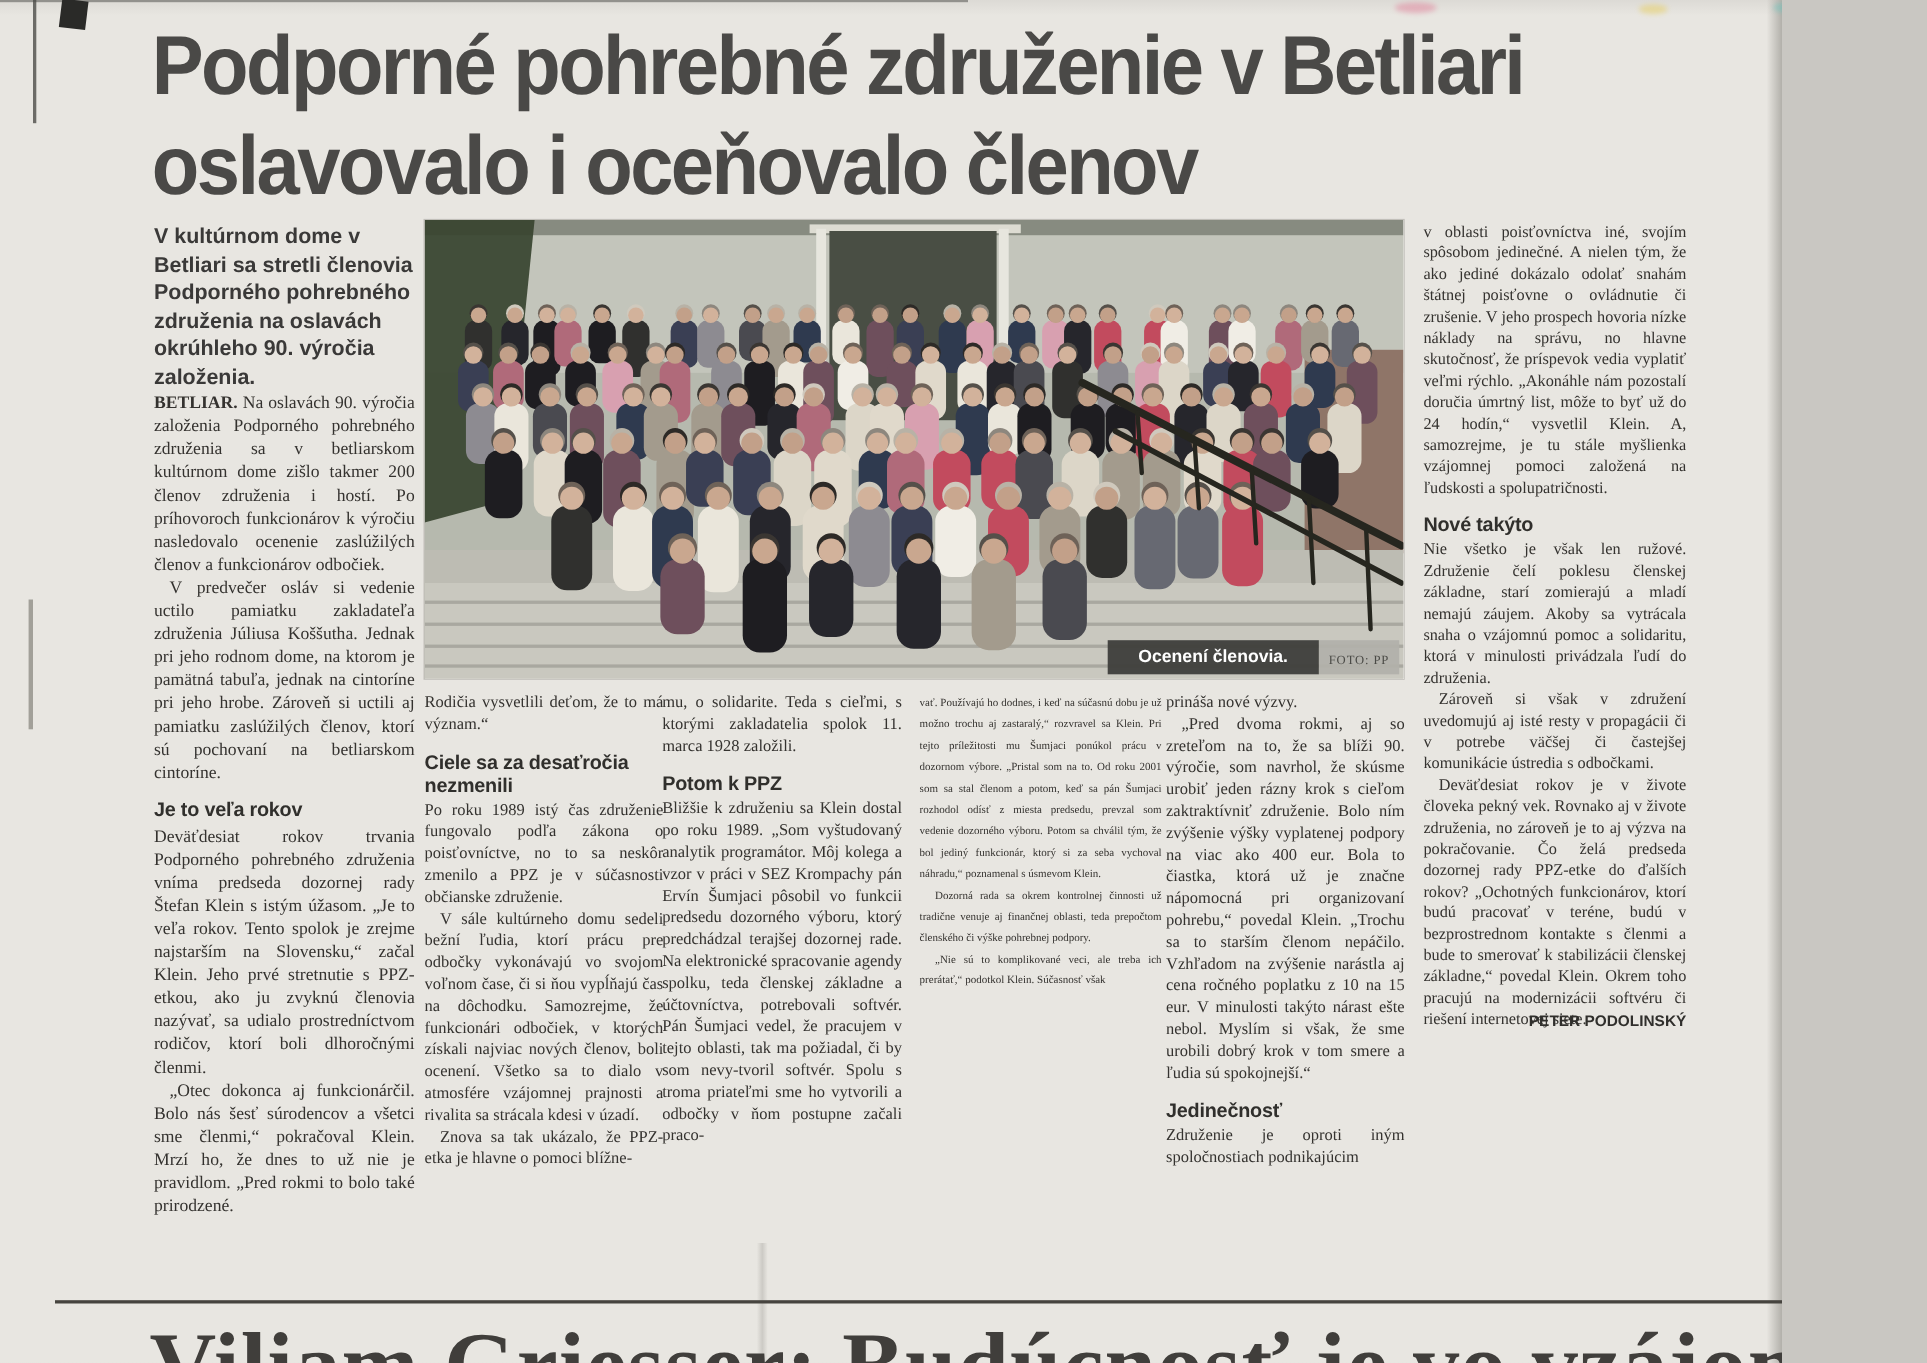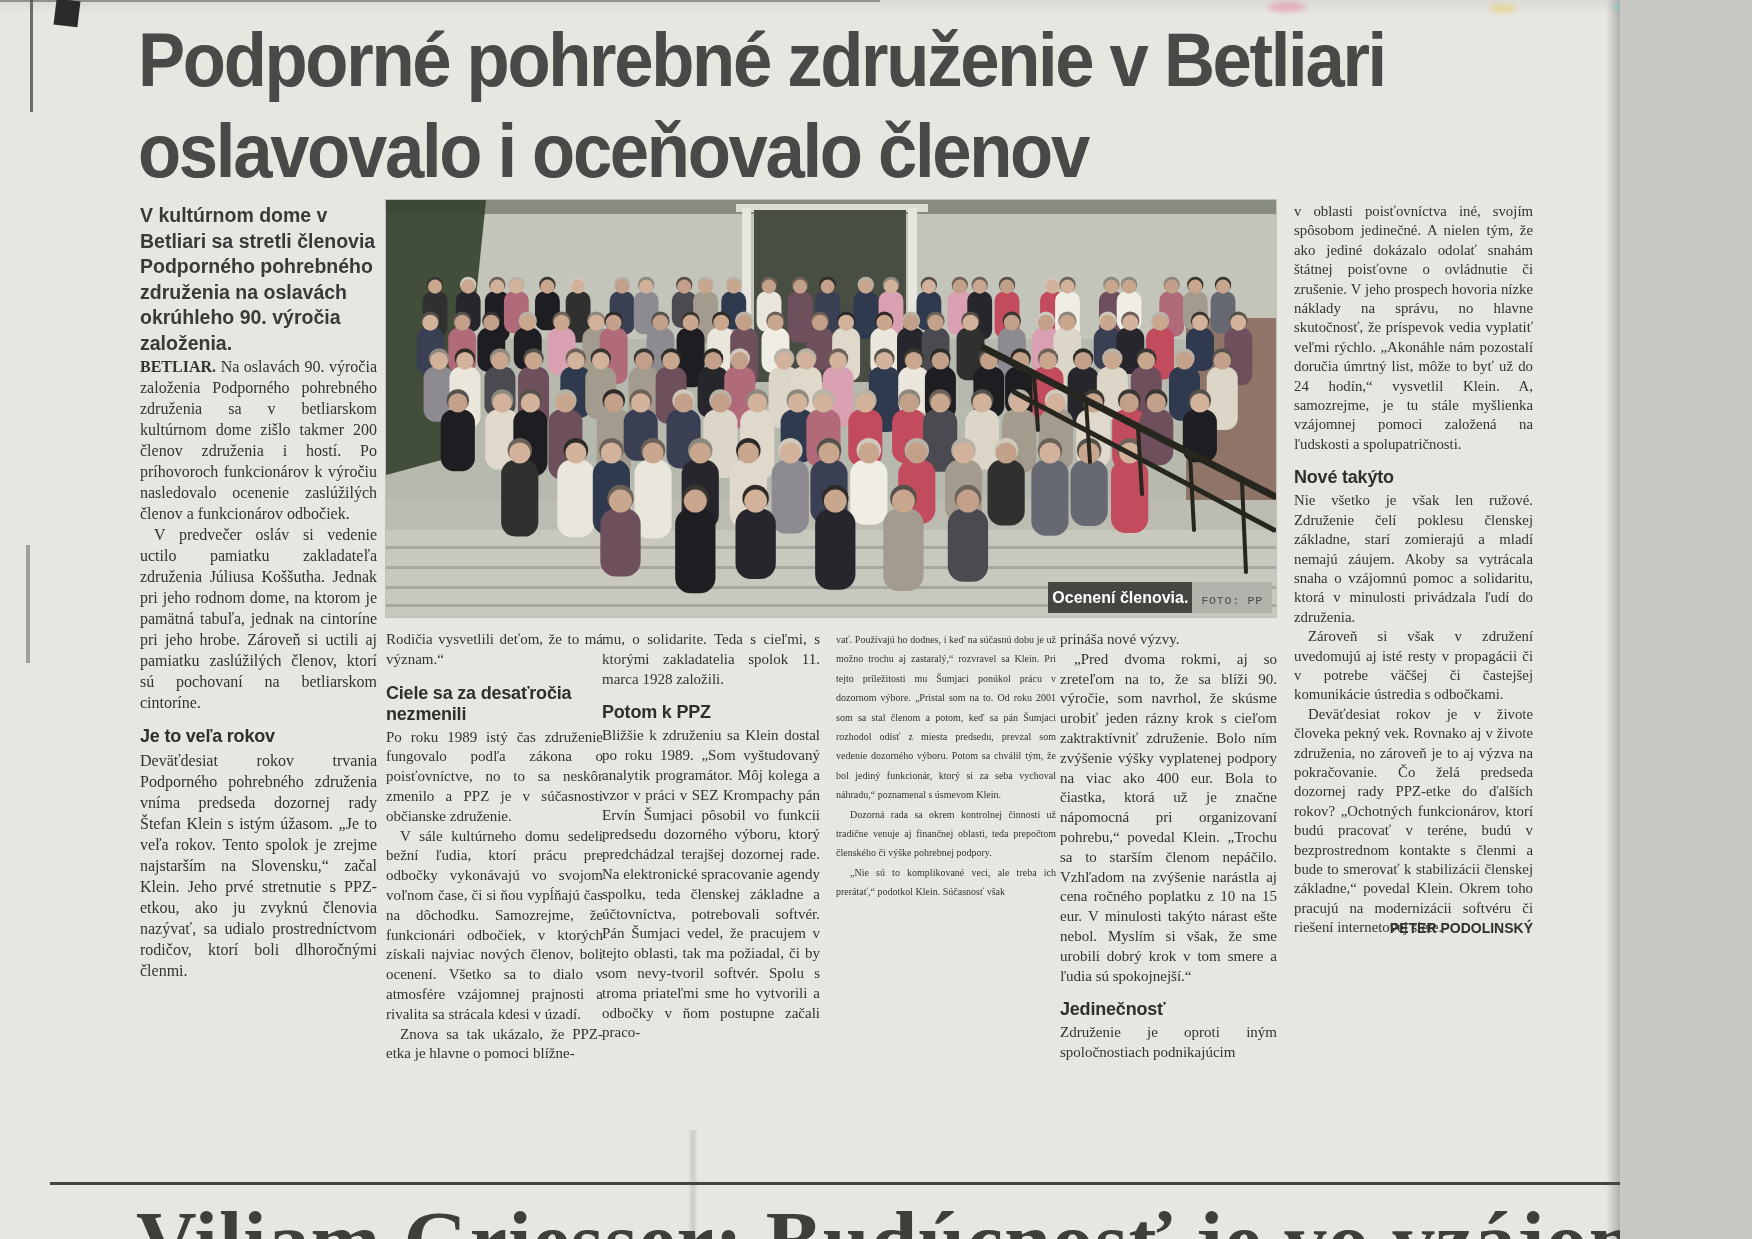--- a/index.html
+++ b/index.html
@@ -31,23 +31,23 @@
     font-size:18px;line-height:21px;margin:13px 0 3px;color:#302f2c;letter-spacing:-0.2px;text-align:left;}
   .byline{font-family:"Liberation Sans",sans-serif;font-weight:bold;
     font-size:14px;text-align:right;text-indent:0 !important;margin-top:-19px !important;color:#302f2c;}
   
   .photo{position:absolute;left:386px;top:200px;width:890px;height:417px;overflow:hidden;
     box-shadow:0 0 0 1px rgba(120,118,112,.35);}
   .photo svg{display:block;width:100%;height:100%;}
   .caption-wrap{position:absolute;right:4px;bottom:4px;display:flex;align-items:stretch;}
   .cap-dark{background:rgba(62,62,59,.95);color:#fff;
     font-family:"Liberation Sans",sans-serif;font-weight:bold;font-size:16px;line-height:18px;
-    padding:7px 4px 6px;}
+    padding:7px 28px 6px;}
   .cap-light{background:rgba(178,176,170,.93);color:#4a4a46;
-    font-family:Liberation Mono, monospace;font-size:11.5px;line-height:12px;
+    font-family:Liberation Serif, serif;font-size:11.5px;line-height:12px;
     letter-spacing:.8px;padding:13px 9px 5px;}
   
   .rule{position:absolute;left:50px;top:1182px;width:1686px;height:3px;background:#46443f;}
   .next-headline{position:absolute;left:136px;top:1192px;width:1610px;
     font-family:"Liberation Serif",serif;font-weight:bold;font-size:84px;line-height:100px;
     letter-spacing:1px;color:#403e3b;white-space:nowrap;}
   
   .art{position:absolute;pointer-events:none;}
   .art-corner{left:55px;top:0;width:24px;height:26px;background:#2a2a28;transform:rotate(7deg);}
   .art-topline{left:0;top:0;width:880px;height:2px;background:#6a6a66;opacity:.65;}
@@ -475,20 +475,21 @@
     </div>
   </div>
 
   <div class="col c1">
     <p class="lead">V kultúrnom dome v Betliari sa stretli členovia Podporného pohrebného združenia na oslavách okrúhleho 90. výročia založenia.</p>
     <div>
         <p><strong>BETLIAR. </strong>Na oslavách 90. výročia založenia Podporného pohrebného združenia sa v betliarskom kultúrnom dome zišlo takmer 200 členov združenia i hostí. Po príhovoroch funkcionárov k výročiu nasledovalo ocenenie zaslúžilých členov a funkcionárov odbočiek.</p>
         <p>V predvečer osláv si vedenie uctilo pamiatku zakladateľa združenia Júliusa Koššutha. Jednak pri jeho rodnom dome, na ktorom je pamätná tabuľa, jednak na cintoríne pri jeho hrobe. Zároveň si uctili aj pamiatku zaslúžilých členov, ktorí sú pochovaní na betliarskom cintoríne.</p>
         <h3 class="subhead">Je to veľa rokov</h3>
         <p>Deväťdesiat rokov trvania Podporného pohrebného združenia vníma predseda dozornej rady Štefan Klein s istým úžasom. „Je to veľa rokov. Tento spolok je zrejme najstarším na Slovensku,“ začal Klein. Jeho prvé stretnutie s PPZ-etkou, ako ju zvyknú členovia nazývať, sa udialo prostredníctvom rodičov, ktorí boli dlhoročnými členmi.</p>
+        <p>„Otec dokonca aj funkcionárčil. Bolo nás šesť súrodencov a všetci sme členmi,“ pokračoval Klein. Mrzí ho, že dnes to už nie je pravidlom. „Pred rokmi to bolo také prirodzené.</p>
       </div>
   </div>
   <div class="col c2">
       <p>Rodičia vysvetlili deťom, že to má význam.“</p>
       <h3 class="subhead">Ciele sa za desaťročia nezmenili</h3>
       <p>Po roku 1989 istý čas združenie fungovalo podľa zákona o poisťovníctve, no to sa neskôr zmenilo a PPZ je v súčasnosti občianske združenie.</p>
       <p>V sále kultúrneho domu sedeli bežní ľudia, ktorí prácu pre odbočky vykonávajú vo svojom voľnom čase, či si ňou vypĺňajú čas na dôchodku. Samozrejme, že funkcionári odbočiek, v ktorých získali najviac nových členov, boli ocenení. Všetko sa to dialo v atmosfére vzájomnej prajnosti a rivalita sa strácala kdesi v úzadí.</p>
       <p>Znova sa tak ukázalo, že PPZ-etka je hlavne o pomoci blížne-</p>
     </div>
   <div class="col c3">

